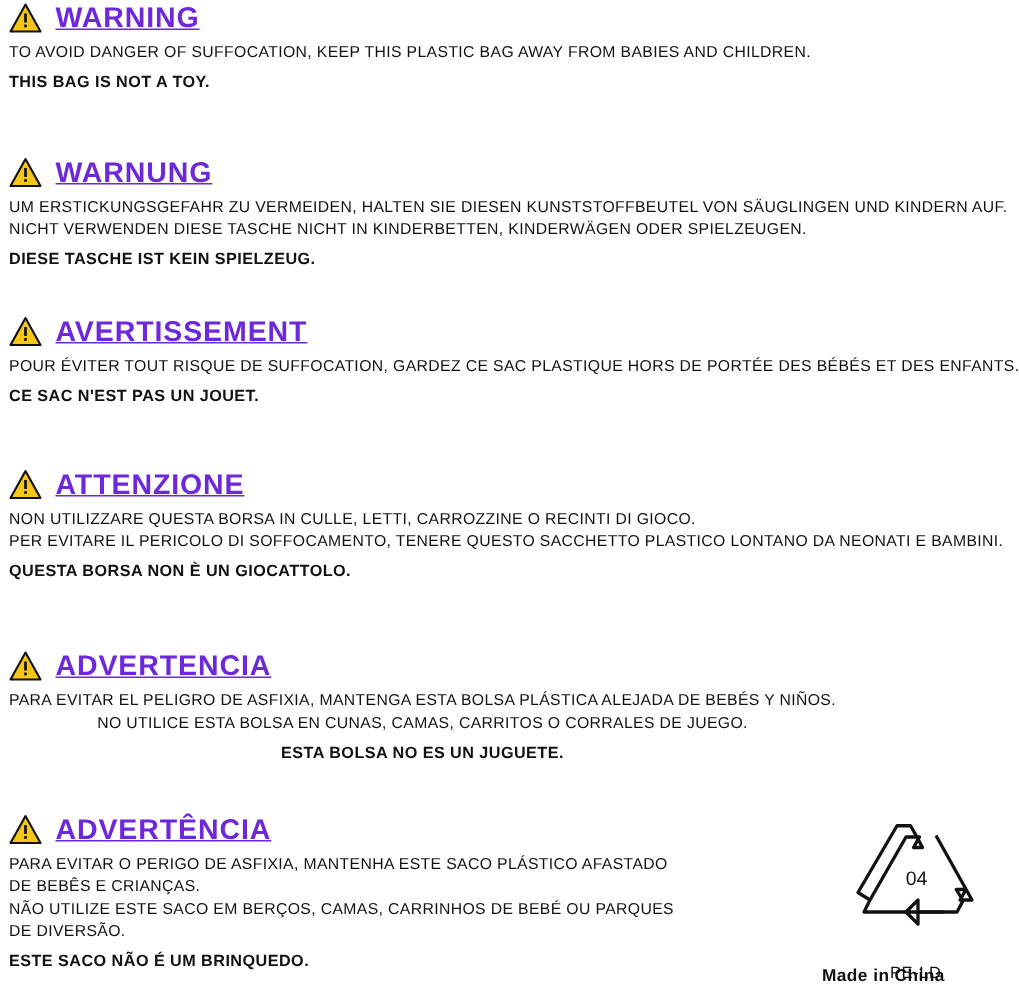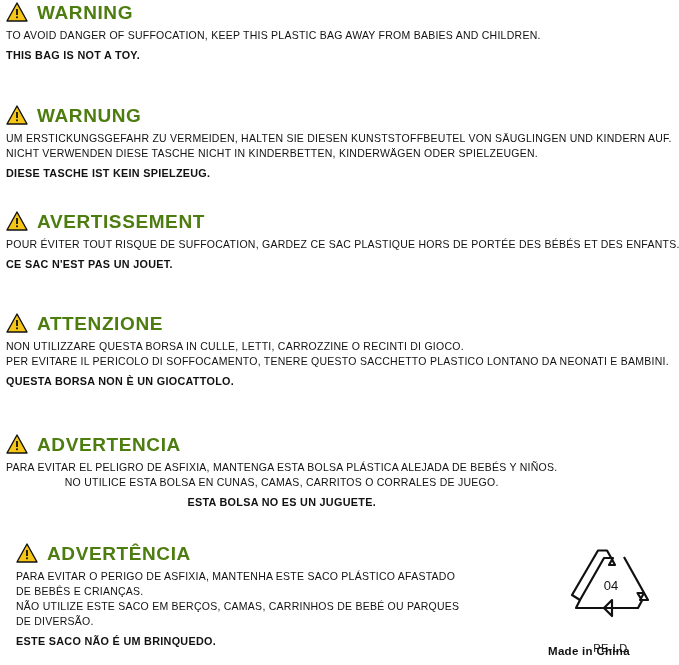--- a/index.html
+++ b/index.html
@@ -32,23 +32,24 @@
     margin: 0 0 6px 0;
   }
   .tri-icon {
     flex: 0 0 auto;
     display: block;
   }
   .warn-title {
     font-size: 19px;
     font-weight: bold;
     letter-spacing: 0.6px;
-    color: #4d7c0f;
+    color: #6d28d9;
     line-height: 1;
     white-space: nowrap;
+    text-decoration: underline;
   }
   .warn-line {
     font-size: 10.5px;
     letter-spacing: 0.25px;
     line-height: 1.42;
     color: #111111;
     white-space: nowrap;
   }
   .warn-bold {
     font-size: 10.8px;
@@ -57,21 +58,21 @@
     line-height: 1.42;
     color: #111111;
     margin-top: 5px;
     white-space: nowrap;
   }
   .blk-1 { position: absolute; left: 0px;  top: 2px; }
   .blk-2 { position: absolute; left: 0px;  top: 105px; }
   .blk-3 { position: absolute; left: 0px;  top: 211px; }
   .blk-4 { position: absolute; left: 0px;  top: 313px; }
   .blk-5 { position: absolute; left: 0px;  top: 434px; text-align: center; }
-  .blk-6 { position: absolute; left: 10px;  top: 543px; }
+  .blk-6 { position: absolute; left: 0px;  top: 543px; }
 
   .recycle {
     position: absolute;
     left: 548px;
     top: 548px;
     width: 125px;
     text-align: center;
   }
   .recycle-label {
     font-size: 11px;

